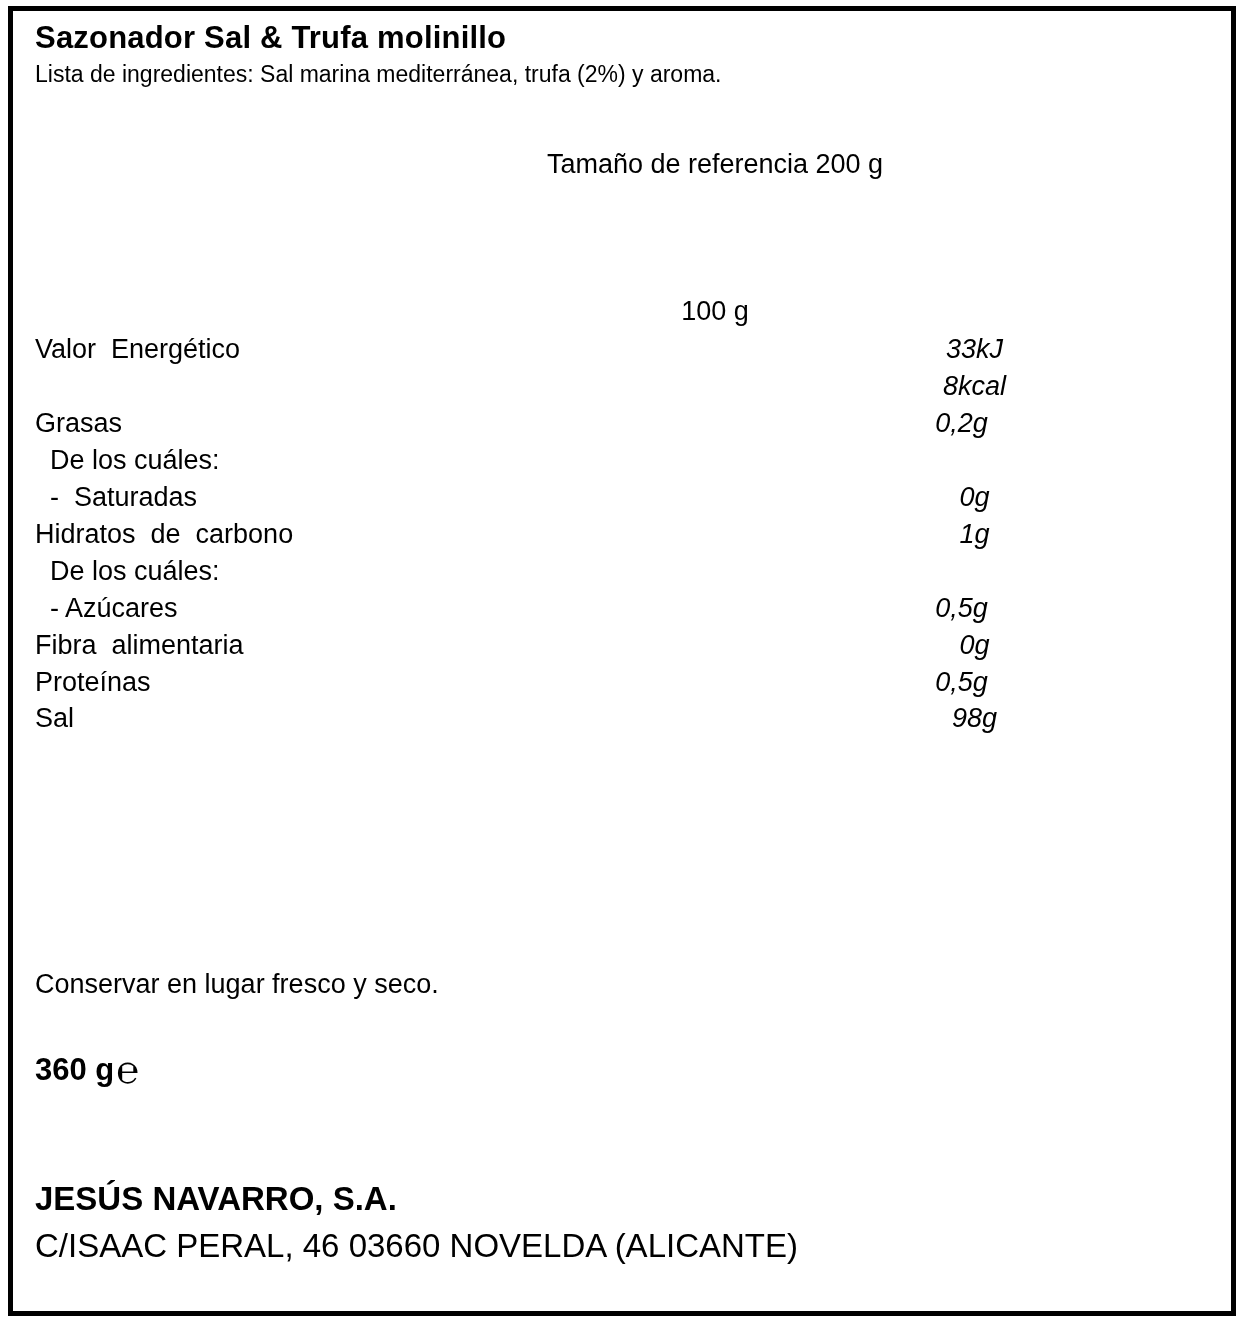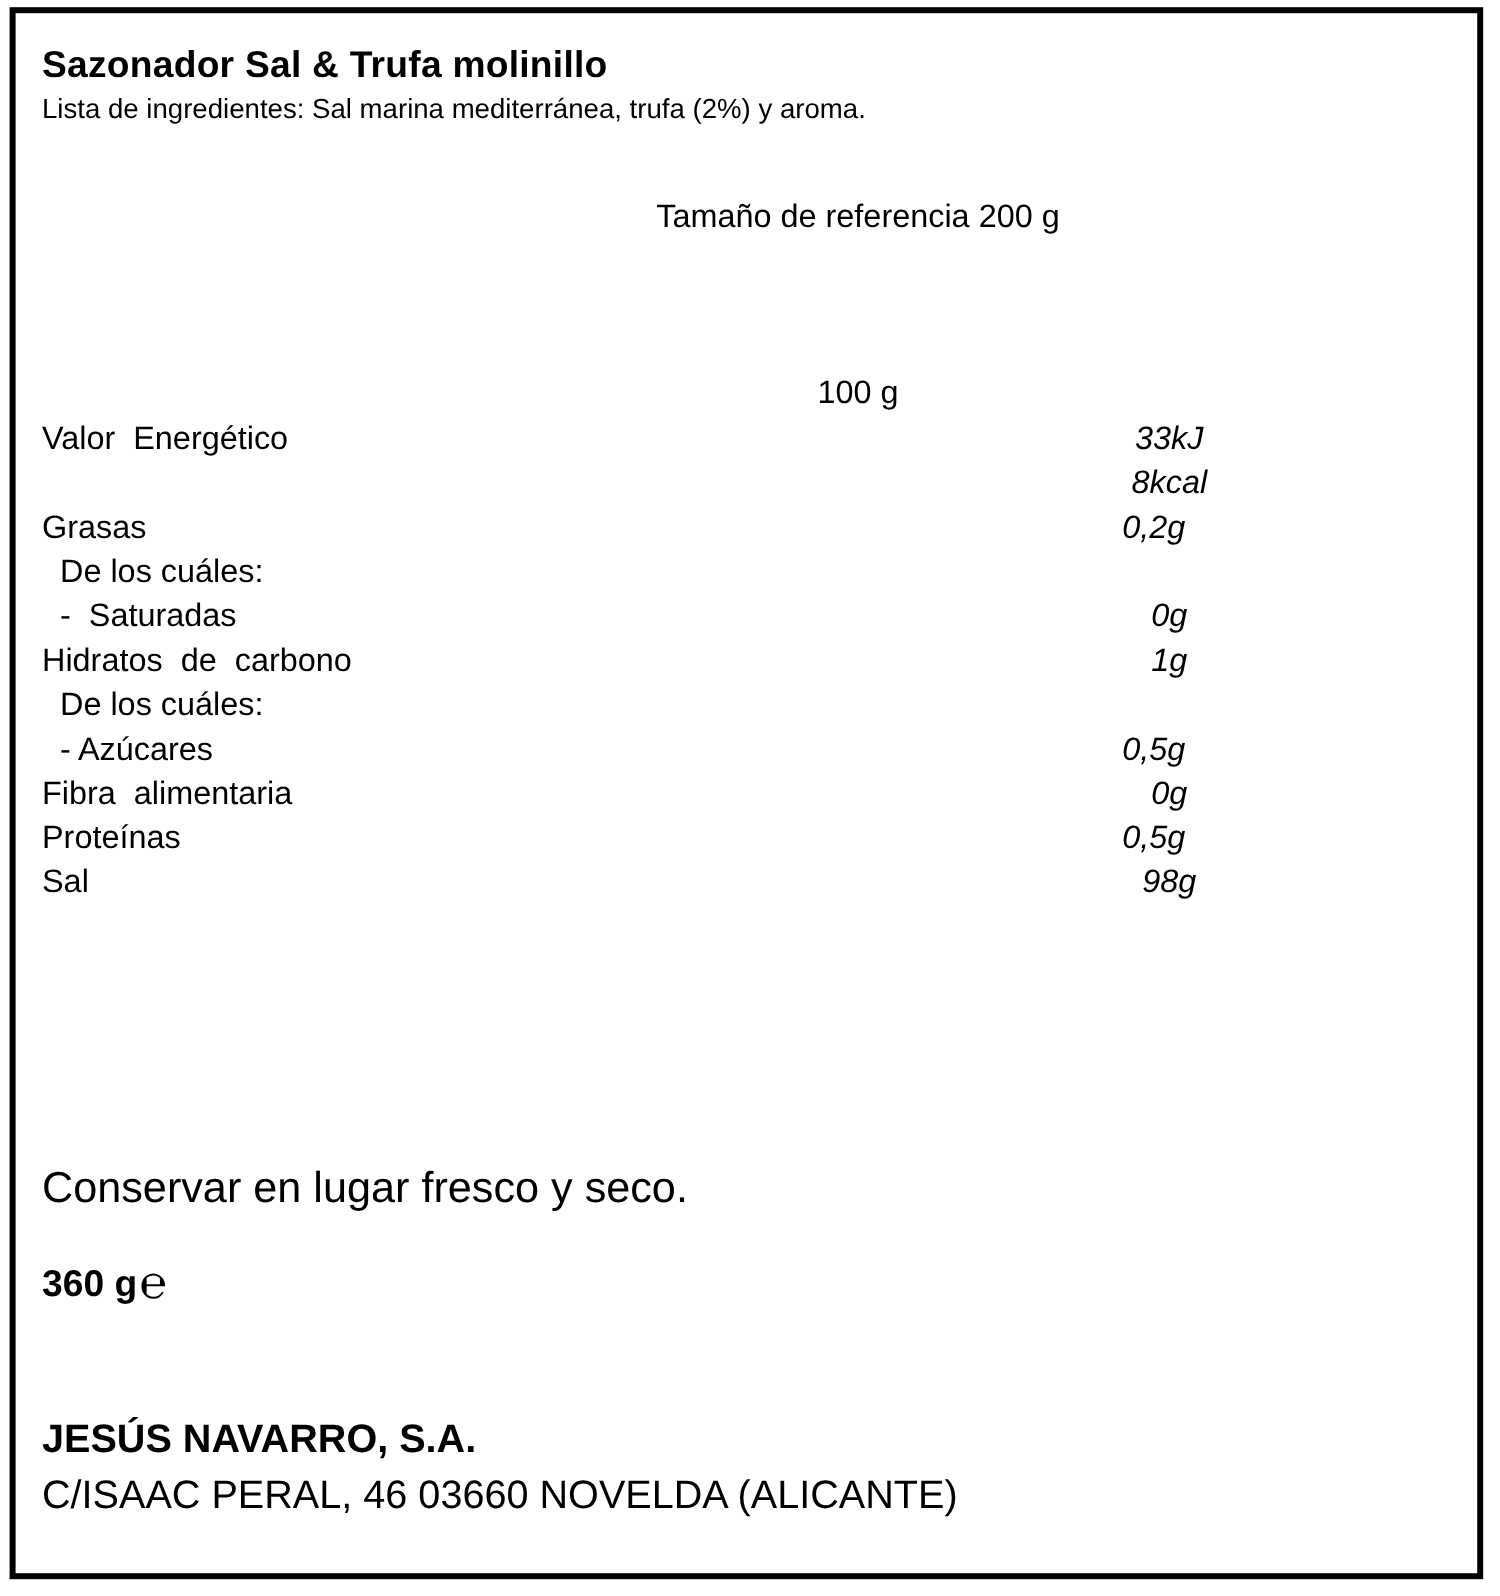--- a/index.html
+++ b/index.html
@@ -21,21 +21,21 @@
     height: 1310px;
     border: 5px solid #000000;
     box-sizing: border-box;
     background: #ffffff;
   }
   .inner {
     position: relative;
     width: 100%;
     height: 100%;
     box-sizing: border-box;
-    padding: 24px 22px;
+    padding: 8px 22px;
   }
   .product-title {
     font-size: 31px;
     font-weight: bold;
     letter-spacing: 0.2px;
     line-height: 1.25;
     margin: 0 0 2px 0;
   }
   .ingredients {
     font-size: 23px;
@@ -88,21 +88,21 @@
     font-style: italic;
   }
   td.value.shift-left {
     text-align: center;
     padding-right: 26px;
   }
   .storage {
     position: absolute;
     left: 22px;
     top: 958px;
-    font-size: 36px;
+    font-size: 27px;
   }
   .netweight {
     position: absolute;
     left: 22px;
     top: 1040px;
     font-size: 31px;
     font-weight: bold;
     display: flex;
     align-items: center;
   }

